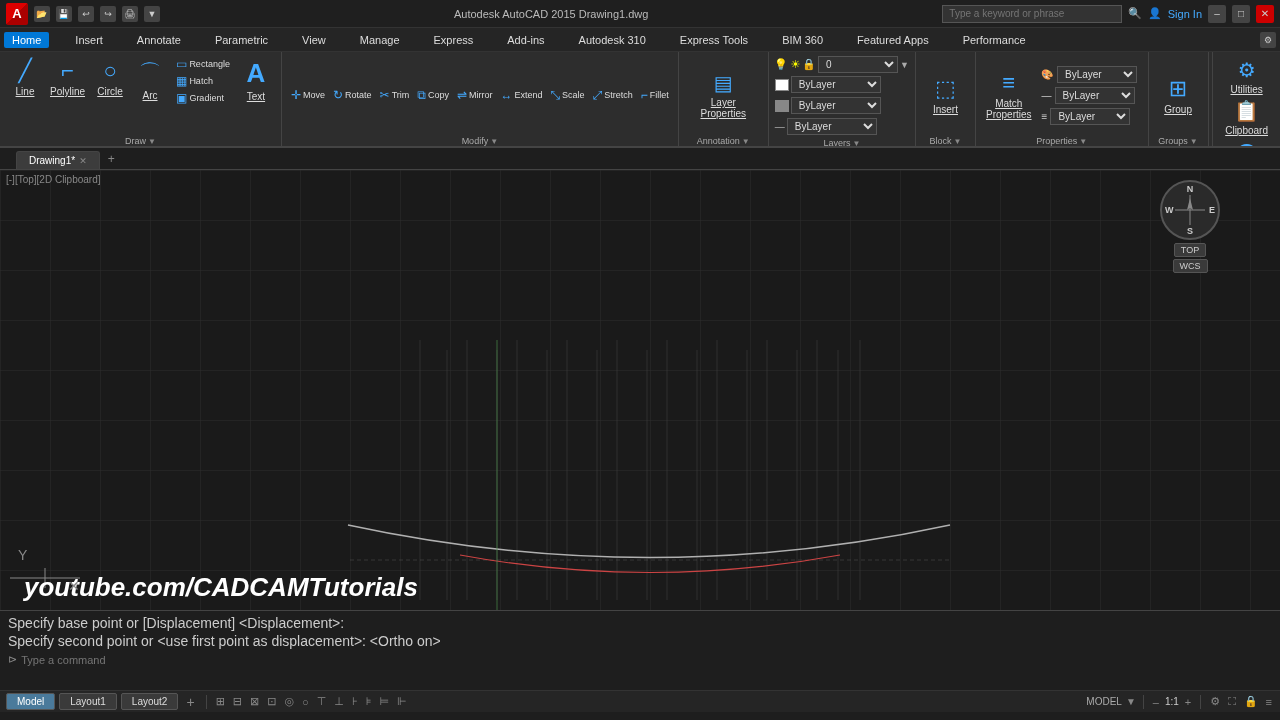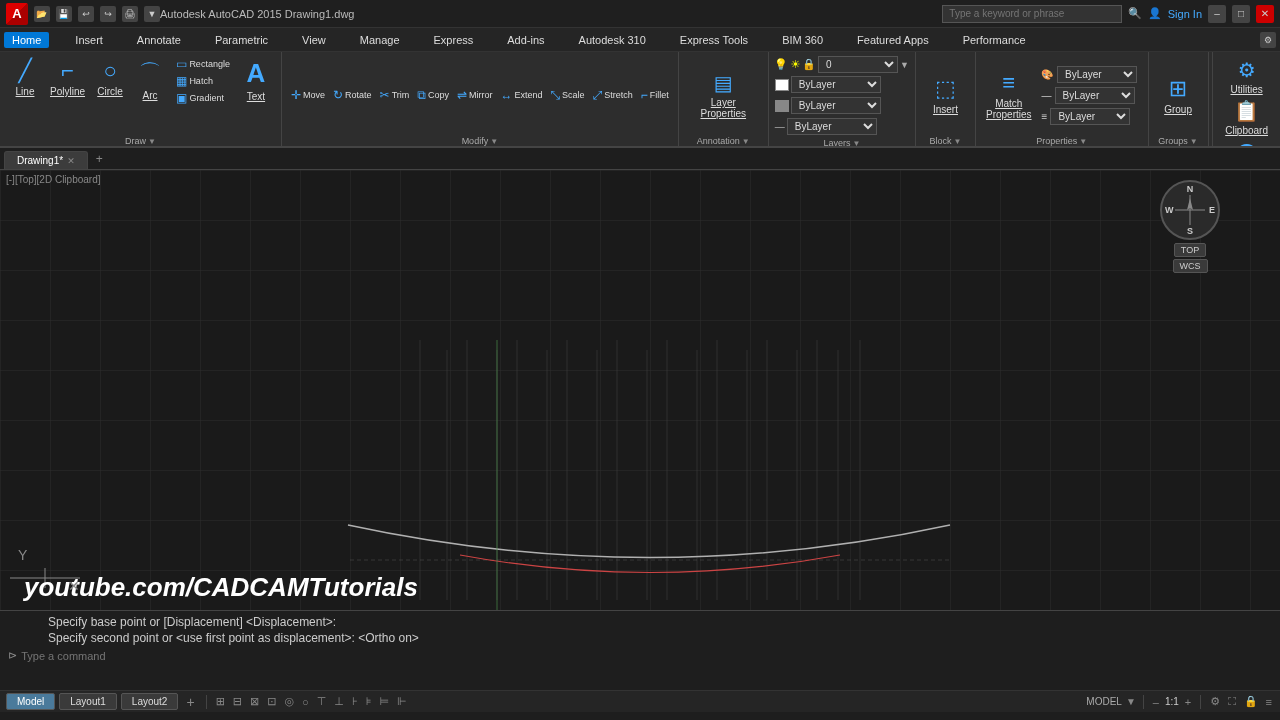--- a/index.html
+++ b/index.html
@@ -16,21 +16,21 @@
       border-bottom: 1px solid #333;
     }
     #title-bar-left { display: flex; align-items: center; gap: 6px; }
     #title-bar-logo {
       width: 22px; height: 22px;
       background: linear-gradient(135deg, #d00 50%, #a00 50%);
       display: flex; align-items: center; justify-content: center;
       color: #fff; font-weight: bold; font-size: 13px; border-radius: 2px;
     }
     .title-btn { width: 16px; height: 16px; background: #444; border-radius: 2px; display: flex; align-items: center; justify-content: center; font-size: 9px; color: #ccc; cursor: pointer; }
-    #title-center { flex: 1; text-align: left; font-size: 11px; color: #bbb; }
+    #title-center { flex: 1; text-align: center; font-size: 11px; color: #bbb; }
     #title-right { display: flex; align-items: center; gap: 6px; font-size: 11px; color: #bbb; }
     .search-box {
       background: #333; border: 1px solid #555; color: #ccc; padding: 2px 6px; font-size: 10px; width: 180px; height: 18px;
     }
     .win-btn { width: 18px; height: 18px; background: #444; border-radius: 2px; display: flex; align-items: center; justify-content: center; font-size: 10px; cursor: pointer; color: #ccc; }
     .win-btn.close { background: #c00; }
 
     
     #menu-bar {
       height: 24px;
@@ -117,21 +117,21 @@
     .bylayer-select {
       background: #333; border: 1px solid #555; color: #ddd; font-size: 10px; padding: 1px 3px; width: 90px; margin: 1px 0;
     }
 
     
     #tab-bar {
       height: 22px;
       background: #1e1e1e;
       display: flex;
       align-items: flex-end;
-      padding: 0 4px;
+      padding: 0 16px;
       border-bottom: 1px solid #444;
     }
     .tab {
       padding: 3px 12px;
       background: #2a2a2a;
       border: 1px solid #444;
       border-bottom: none;
       font-size: 10px;
       color: #bbb;
       cursor: pointer;
@@ -224,21 +224,21 @@
     
     #command-bar {
       height: 80px;
       background: #1e1e1e;
       border-top: 1px solid #444;
       display: flex;
       flex-direction: column;
       padding: 4px 8px;
       gap: 2px;
     }
-    .cmd-line { font-size: 12px; color: #ccc; margin-left: 40px; }
+    .cmd-line { font-size: 14px; color: #ccc; }
     #cmd-input-row {
       display: flex;
       align-items: center;
       gap: 4px;
       margin-top: 2px;
     }
     #cmd-prompt { font-size: 11px; color: #888; }
     #cmd-input {
       flex: 1; background: transparent; border: none; color: #fff; font-size: 11px; outline: none;
     }

